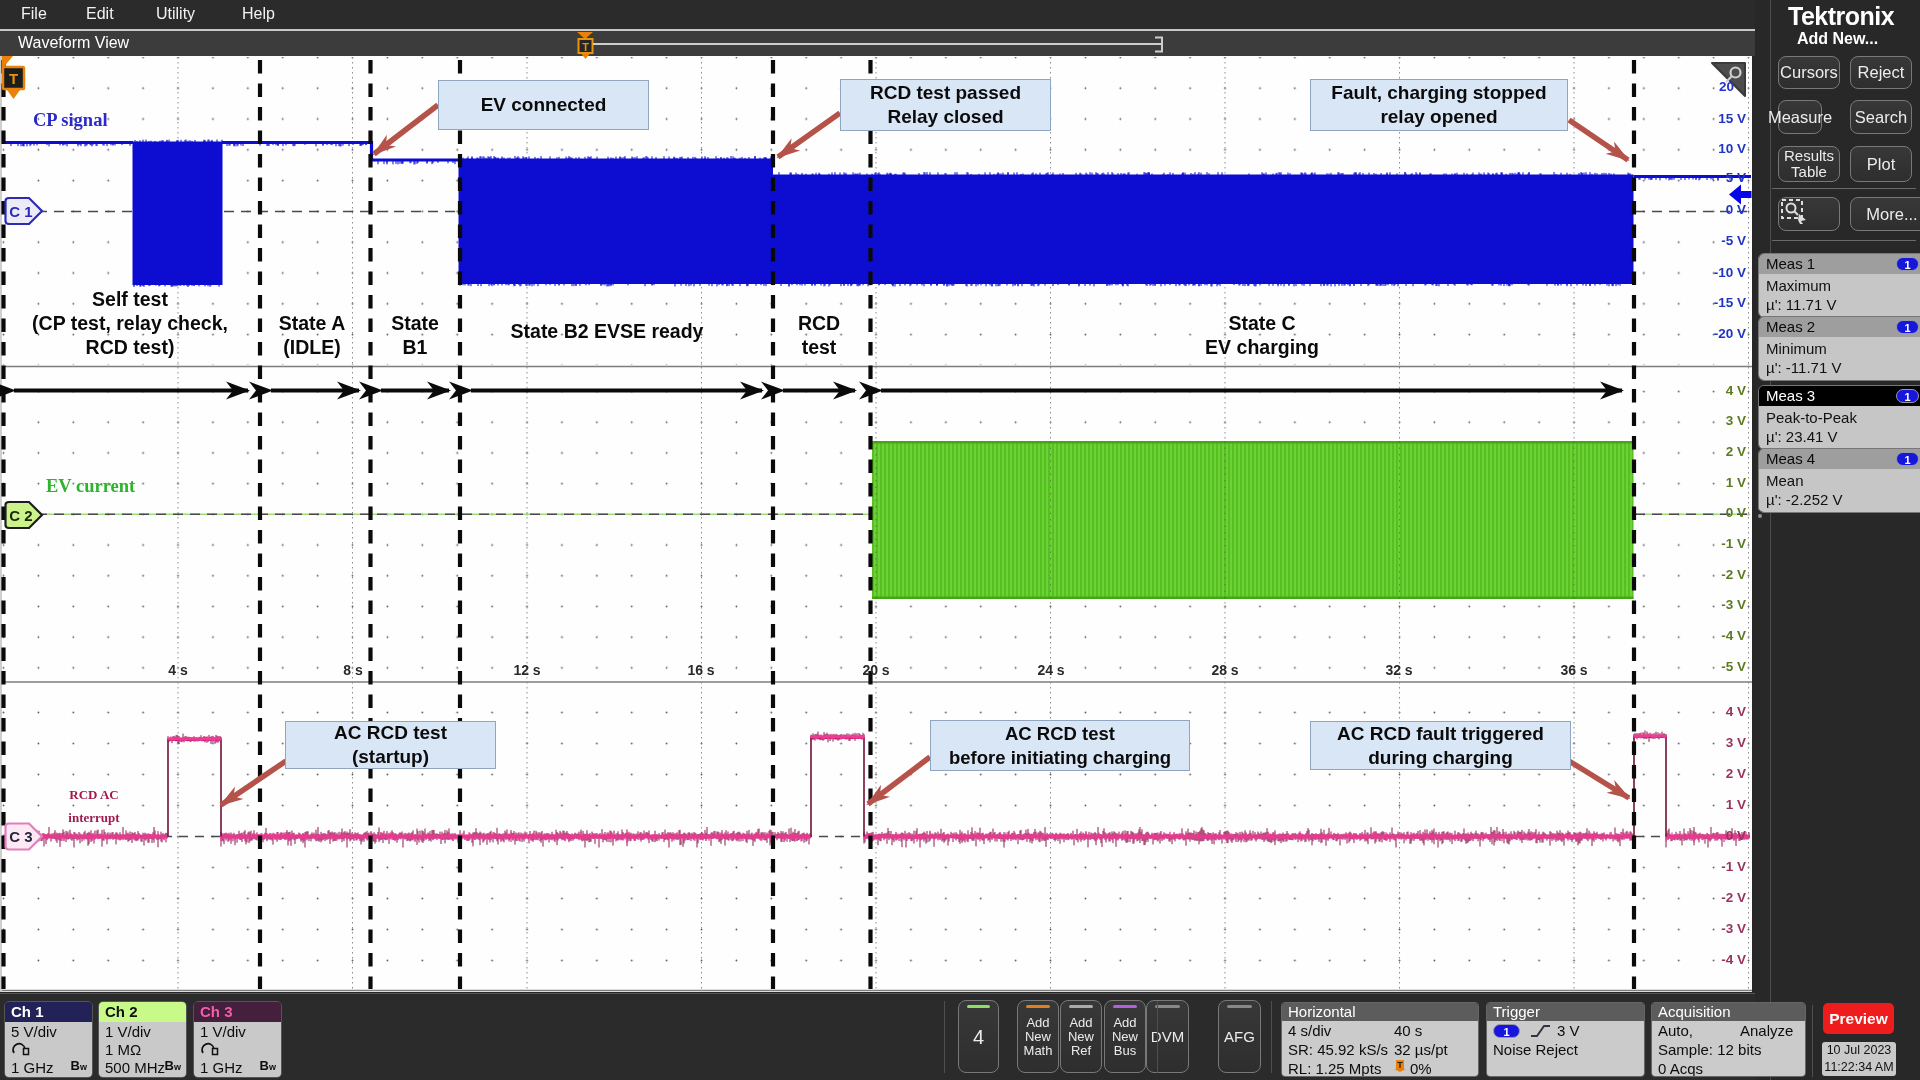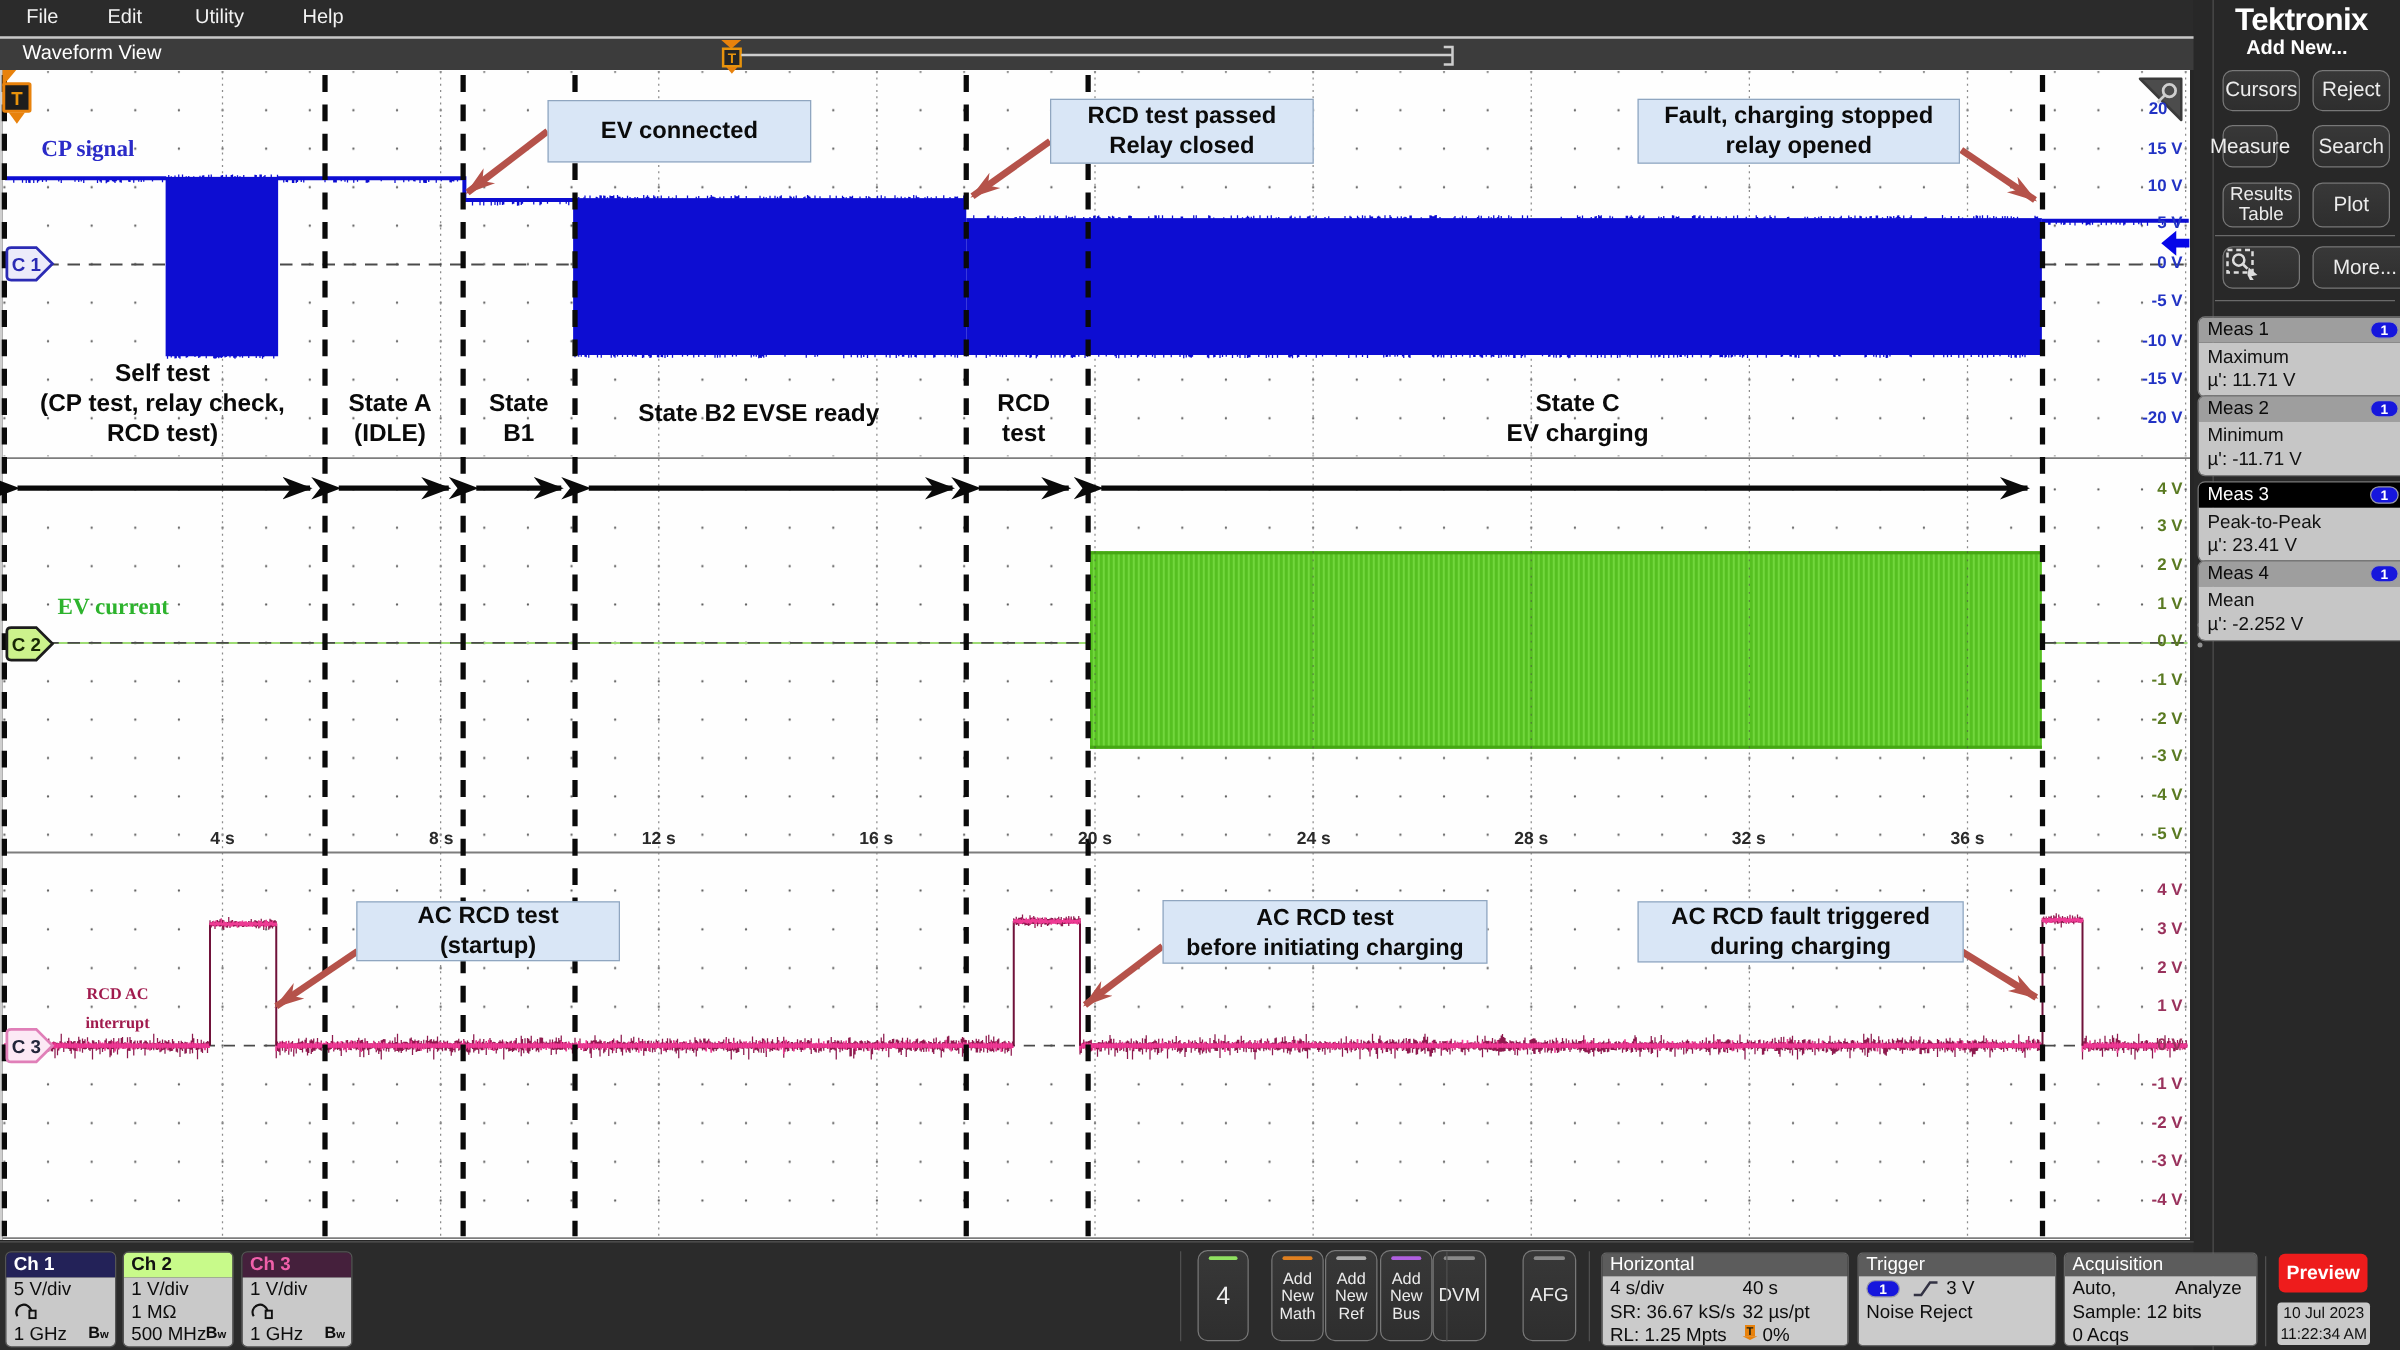--- a/index.html
+++ b/index.html
@@ -325,21 +325,21 @@
     </div>
     <div class="btn" style="left:1017px;top:6px;width:42px;height:73px;font-size:13px;line-height:14px"><div style="position:absolute;left:8px;right:8px;top:4px;height:2.5px;background:#e08020;border-radius:2px"></div>Add<br>New<br>Math</div>
     <div class="btn" style="left:1060px;top:6px;width:42px;height:73px;font-size:13px;line-height:14px"><div style="position:absolute;left:8px;right:8px;top:4px;height:2.5px;background:#aaa;border-radius:2px"></div>Add<br>New<br>Ref</div>
     <div class="btn" style="left:1104px;top:6px;width:42px;height:73px;font-size:13px;line-height:14px"><div style="position:absolute;left:8px;right:8px;top:4px;height:2.5px;background:#b060e0;border-radius:2px"></div>Add<br>New<br>Bus</div>
     <div class="btn" style="left:1146px;top:6px;width:43px;height:73px;font-size:15px;line-height:14px"><div style="position:absolute;left:8px;right:8px;top:4px;height:2.5px;background:#888;border-radius:2px"></div>DVM</div>
     <div class="btn" style="left:1218px;top:6px;width:43px;height:73px;font-size:15px;line-height:14px"><div style="position:absolute;left:8px;right:8px;top:4px;height:2.5px;background:#888;border-radius:2px"></div>AFG</div>
     <div class="panel" style="left:1281px;width:198px">
       <div class="panelh">Horizontal</div>
 <div class="panelb">
         <div style="position:absolute;left:6px;top:0px">4 s/div</div>
-<div style="position:absolute;left:6px;top:19px">SR: 36.67 kS/s</div>
+<div style="position:absolute;left:6px;top:19px">SR: 45.92 kS/s</div>
 <div style="position:absolute;left:6px;top:38px">RL: 1.25 Mpts</div>
 <div style="position:absolute;left:112px;top:0px">40 s</div>
 <div style="position:absolute;left:112px;top:19px">32 µs/pt</div>
 <div style="position:absolute;left:112px;top:38px;width:12px">
           <svg width="12" height="13" style="vertical-align:-2px">
             <rect x="2" y="1" width="8" height="9" fill="#e8820c"></rect>
             <polygon points="0,10 12,10 6,13" fill="#e8820c"></polygon>
             <text x="6" y="9" font-size="9" font-weight="bold" fill="#221" text-anchor="middle">T</text>
           </svg>
         </div>

